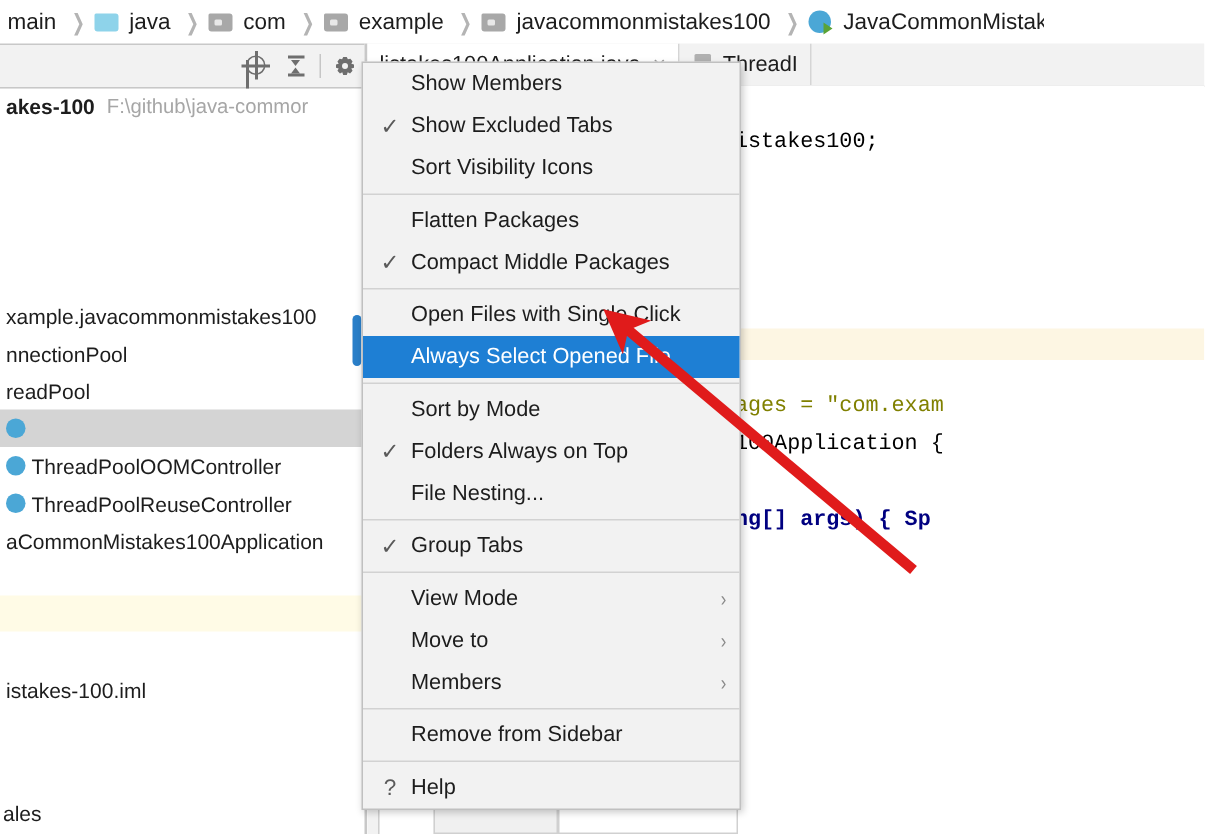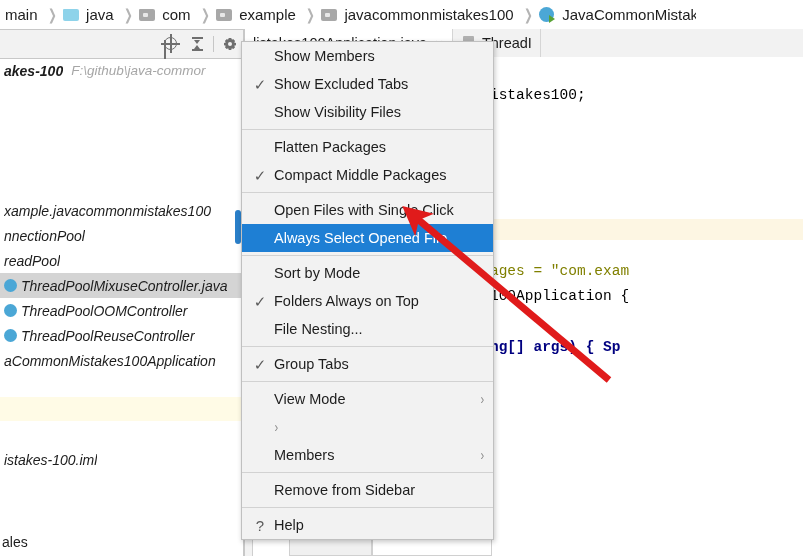--- a/index.html
+++ b/index.html
@@ -97,21 +97,21 @@
       85% 64%,92% 77%,78% 91%,65% 85%,60% 100%,40% 100%,35% 85%,22% 91%,8% 77%,
       15% 64%,0 60%,0 42%,15% 37%,8% 25%,20% 10%,34% 13%);
   }
   .ico-gear::after {
     content: ""; position: absolute; left: 11px; top: 9px; width: 4px; height: 4px;
     background: #f2f2f2; border-radius: 50%;
   }
 
   #tree {
     position: absolute; left: 0; top: 28px; width: 243px; bottom: 0;
-    overflow: hidden; font-size: 14px; color: #1d1d1d; font-style: italic;
+    overflow: hidden; font-size: 14px; color: #1d1d1d;
   }
   .tree-row {
     height: 25px; display: flex; align-items: center;
     white-space: nowrap; padding-left: 4px; box-sizing: border-box;
   }
   .tree-row.selected { background: #d4d4d4; }
   .tree-row.strip { background: #fffbe6; }
   .t-label { overflow: hidden; }
   .t-label.bold { font-weight: bold; }
   .t-path { color: #a6a6a6; margin-left: 8px; font-size: 13.5px; }
@@ -296,21 +296,20 @@
         <span class="t-label">xample.javacommonmistakes100</span>
       </div>
       <div class="tree-row">
         <span class="t-label">nnectionPool</span>
       </div>
       <div class="tree-row">
         <span class="t-label">readPool</span>
       </div>
       <div class="tree-row selected">
         <span class="t-ico cls"></span>
-        <span class="t-label">ThreadPoolMixuseController.java</span>
       </div>
       <div class="tree-row">
         <span class="t-ico cls"></span>
         <span class="t-label">ThreadPoolOOMController</span>
       </div>
       <div class="tree-row">
         <span class="t-ico cls"></span>
         <span class="t-label">ThreadPoolReuseController</span>
       </div>
       <div class="tree-row">
@@ -383,21 +382,21 @@
     <div class="mi">
       <span class="mi-mark"></span>
       <span class="mi-label">Show Members</span>
     </div>
     <div class="mi">
       <span class="mi-mark">✓</span>
       <span class="mi-label">Show Excluded Tabs</span>
     </div>
     <div class="mi">
       <span class="mi-mark"></span>
-      <span class="mi-label">Show Visibility Files</span>
+      <span class="mi-label">Sort Visibility Icons</span>
     </div>
 
     <div class="msep"></div>
 
     <div class="mi">
       <span class="mi-mark"></span>
       <span class="mi-label">Flatten Packages</span>
     </div>
     <div class="mi">
       <span class="mi-mark">✓</span>
@@ -439,20 +438,21 @@
 
     <div class="msep"></div>
 
     <div class="mi">
       <span class="mi-mark"></span>
       <span class="mi-label">View Mode</span>
       <span class="mi-arrow">›</span>
     </div>
     <div class="mi">
       <span class="mi-mark"></span>
+      <span class="mi-label">Move to</span>
       <span class="mi-arrow">›</span>
     </div>
     <div class="mi">
       <span class="mi-mark"></span>
       <span class="mi-label">Members</span>
       <span class="mi-arrow">›</span>
     </div>
 
     <div class="msep"></div>
 

